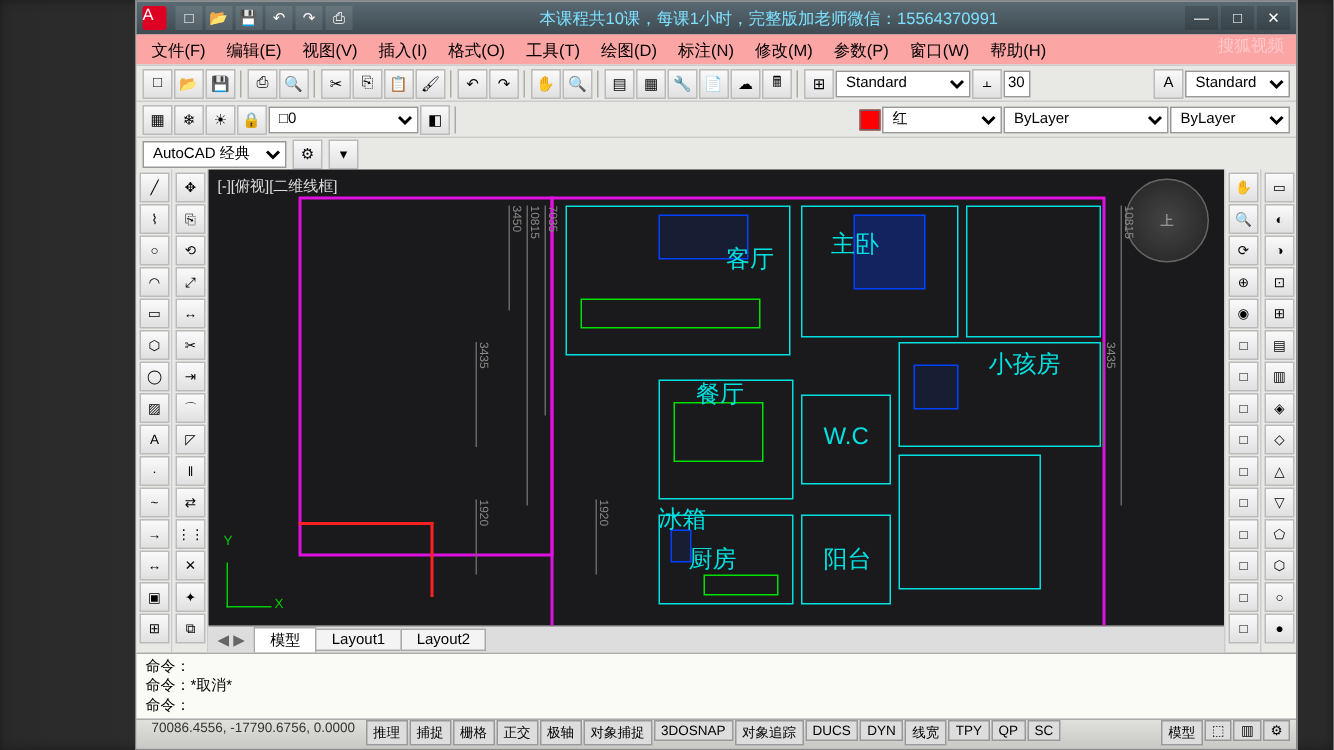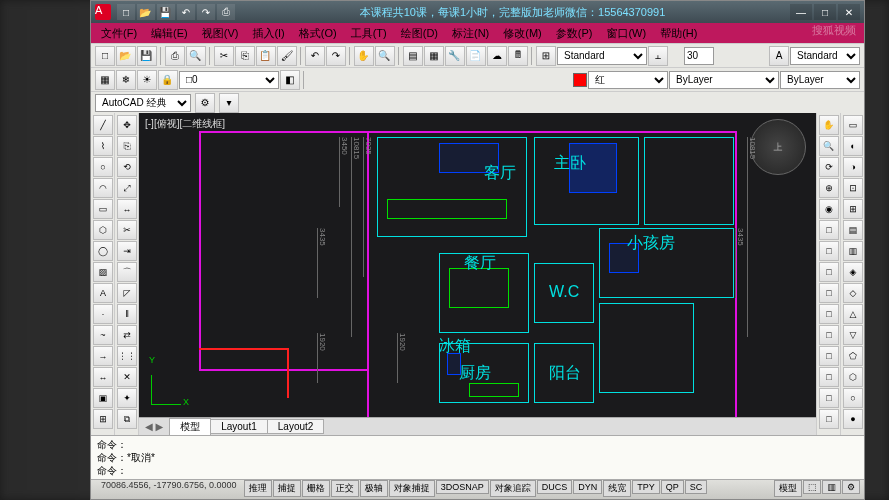--- a/index.html
+++ b/index.html
@@ -6,21 +6,21 @@
 body { background: #1a1a1a; width: 889px; height: 500px; overflow: hidden; position: relative; }
 .bg-blur { position: absolute; inset: 0; background: linear-gradient(90deg, #2a2a2a, #333, #2a2a2a); filter: blur(4px); }
 .window { position: absolute; left: 90px; top: 0; width: 775px; height: 500px; background: #e8e8e4; display: flex; flex-direction: column; border: 1px solid #888; }
 .titlebar { height: 22px; background: linear-gradient(#5a6a72, #3e4a52); display: flex; align-items: center; color: #fff; font-size: 11px; padding: 0 4px; }
 .titlebar-logo { width: 16px; height: 16px; background: #d02; margin-right: 6px; border-radius: 2px; }
 .titlebar-qat { display: flex; gap: 2px; }
 .qat-btn { width: 18px; height: 16px; background: rgba(255,255,255,0.1); display: flex; align-items: center; justify-content: center; font-size: 10px; cursor: pointer; }
 .titlebar-banner { flex: 1; text-align: center; color: #7de0ff; font-size: 11px; }
 .titlebar-ctrl { display: flex; gap: 2px; }
 .ctrl-btn { width: 22px; height: 16px; background: rgba(0,0,0,0.15); display: flex; align-items: center; justify-content: center; font-size: 10px; cursor: pointer; color: #fff; }
-.menubar { height: 20px; background: #be185d; display: flex; align-items: center; font-size: 11px; padding: 0 4px; gap: 2px; }
+.menubar { height: 20px; background: #fca5a5; display: flex; align-items: center; font-size: 11px; padding: 0 4px; gap: 2px; }
 .menu-item { padding: 2px 6px; cursor: pointer; }
 .toolbar-row { height: 24px; background: #e8e8e4; border-top: 1px solid #ccc; display: flex; align-items: center; padding: 0 4px; gap: 1px; }
 .tb-btn { width: 20px; height: 20px; border: 1px solid #bbb; background: linear-gradient(#fafafa,#e0e0e0); display: flex; align-items: center; justify-content: center; font-size: 10px; cursor: pointer; }
 .tb-sep { width: 2px; height: 18px; border-left: 1px solid #aaa; margin: 0 2px; }
 .tb-combo { height: 18px; font-size: 10px; border: 1px solid #999; background: #fff; padding: 0 2px; }
 .tb-swatch { width: 14px; height: 14px; border: 1px solid #666; }
 .workspace-row { height: 22px; background: #e8e8e4; display: flex; align-items: center; padding: 0 4px; gap: 4px; border-top: 1px solid #ccc; }
 .main-area { flex: 1; display: flex; background: #e8e8e4; min-height: 0; }
 .tool-col { width: 24px; background: #e8e8e4; display: flex; flex-direction: column; gap: 1px; padding: 2px; border-right: 1px solid #ccc; }
 .tool-col-r { border-left: 1px solid #ccc; border-right: none; }
@@ -114,21 +114,21 @@
     <div class="tb-btn">▤</div>
     <div class="tb-btn">▦</div>
     <div class="tb-btn">🔧</div>
     <div class="tb-btn">📄</div>
     <div class="tb-btn">☁</div>
     <div class="tb-btn">🖩</div>
     <div class="tb-sep"></div>
     <div class="tb-btn">⊞</div>
     <select class="tb-combo" style="width:90px"><option>Standard</option></select>
     <div class="tb-btn">⫠</div>
-    <input class="tb-combo" style="width: 30px; margin-left: 15px;" value="30">
+    <input class="tb-combo" style="width: 18px;" value="30">
     <div style="flex:1"></div>
     <div class="tb-btn">A</div>
     <select class="tb-combo" style="width:70px"><option>Standard</option></select>
   </div>
 
   <div class="toolbar-row">
     <div class="tb-btn">▦</div>
     <div class="tb-btn">❄</div>
     <div class="tb-btn">☀</div>
     <div class="tb-btn">🔒</div>
@@ -213,21 +213,21 @@
           <div class="furn" style="left:430px;top:30px;width:48px;height:50px;background:rgba(0,60,255,0.3)"></div>
           <div class="furn" style="left:470px;top:130px;width:30px;height:30px"></div>
           <div class="furn" style="left:308px;top:240px;width:14px;height:22px"></div>
 
           <div class="furn-g" style="left:310px;top:155px;width:60px;height:40px"></div>
           <div class="furn-g" style="left:248px;top:86px;width:120px;height:20px"></div>
           <div class="furn-g" style="left:330px;top:270px;width:50px;height:14px"></div>
 
           <div class="label" style="left:345px;top:50px">客厅</div>
           <div class="label" style="left:415px;top:40px">主卧</div>
-          <div class="label" style="left:488px;top:120px">小孩房</div>
+          <div class="label" style="left:520px;top:120px">小孩房</div>
           <div class="label" style="left:325px;top:140px">餐厅</div>
           <div class="label" style="left:410px;top:170px">W.C</div>
           <div class="label" style="left:320px;top:250px">厨房</div>
           <div class="label" style="left:410px;top:250px">阳台</div>
           <div class="label" style="left:300px;top:223px">冰箱</div>
 
           <div class="dimv" style="left:200px;top:24px;height:70px">3450</div>
           <div class="dimv" style="left:212px;top:24px;height:200px">10815</div>
           <div class="dimv" style="left:224px;top:24px;height:140px">7035</div>
           <div class="dimv" style="left:608px;top:24px;height:200px">10815</div>

